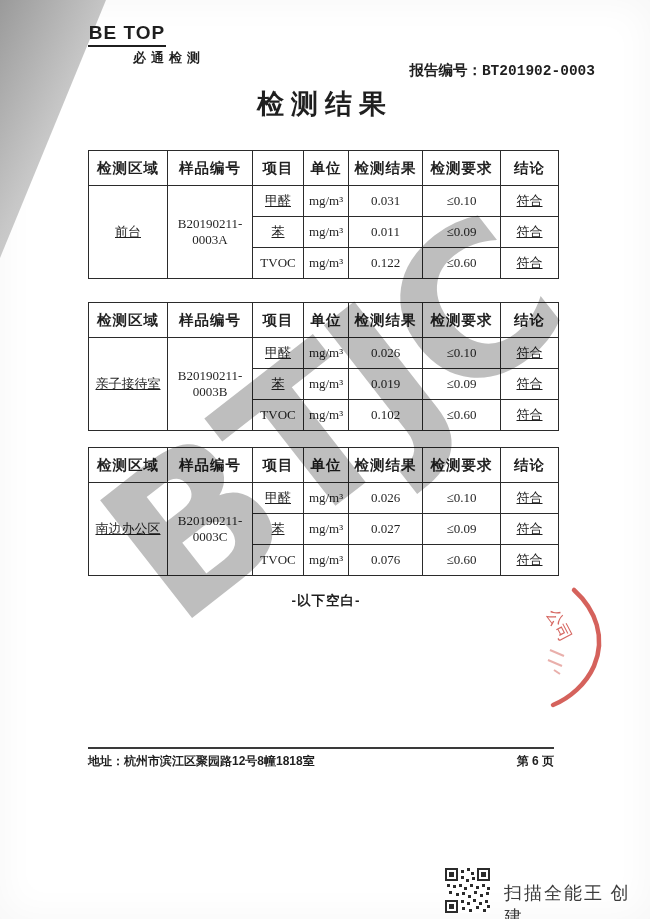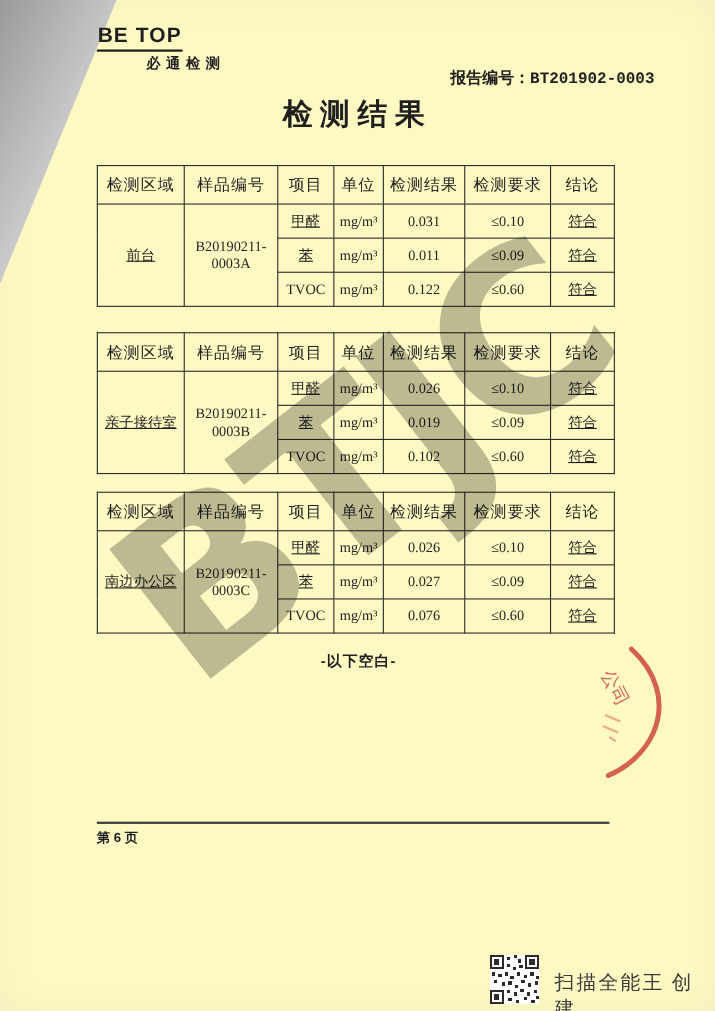--- a/index.html
+++ b/index.html
@@ -1,18 +1,18 @@
 <!DOCTYPE html>
 <html><head>
 <meta charset="utf-8">
 <style>
   html,body{margin:0;padding:0;background:#e8e8e8;}
   #page{
     position:relative;width:650px;height:919px;margin:0 auto;
-    background:#fef9c3;overflow:hidden;
+    background:#ffffff;overflow:hidden;
     font-family:"Liberation Sans",sans-serif;color:#1f1f1f;
     box-shadow:inset 0 0 40px rgba(0,0,0,0.04);
   }
   
   .corner-shade{
     position:absolute;left:0;top:0;width:120px;height:270px;
     background:linear-gradient(115deg,#9a9a9a 0%,#c7c7c7 45%,#dedede 75%,#eeeeee 100%);
     clip-path:polygon(0 0,106px 0,0 258px);
   }
   
@@ -34,21 +34,21 @@
   }
   
   table.result-table{
     position:absolute;left:88px;width:470px;border-collapse:collapse;table-layout:fixed;
     background:transparent;
   }
   .result-table th,.result-table td{
     border:1.6px solid #2b2b2b;text-align:center;vertical-align:middle;padding:0 2px;
     overflow:hidden;
   }
-  .result-table th{height:34px;font-size:14.5px;font-weight:normal;letter-spacing:1px;}
+  .result-table th{height:34px;font-size:14.5px;font-weight:bold;letter-spacing:1px;}
   .result-table td{height:30px;font-size:13px;font-family:Liberation Serif, serif;}
   .result-table td.cn{font-family:"Liberation Sans",sans-serif;font-size:13px;text-decoration:underline;}
   .result-table td.sample{font-size:13px;line-height:1.25;}
   .t1{top:150px;} .t2{top:302px;} .t3{top:447px;}
   .below-blank{position:absolute;left:1px;top:592px;width:650px;text-align:center;font-size:13.5px;font-weight:bold;letter-spacing:1px;}
   
   .stamp{position:absolute;left:520px;top:578px;width:130px;height:140px;pointer-events:none;}
   
   .footer-rule{position:absolute;left:88px;top:747px;width:466px;height:2px;background:#3a3a3a;}
   .footer-row1{position:absolute;left:88px;top:753px;width:466px;display:flex;justify-content:space-between;font-size:12px;font-weight:bold;}
@@ -223,20 +223,21 @@
   <div class="watermark">BTJC</div>
 
   <svg class="stamp" viewBox="0 0 130 140" xmlns="http://www.w3.org/2000/svg">
     <path d="M 54 12 C 76 32, 86 60, 74 88 C 66 106, 50 120, 33 127" fill="none" stroke="#c9362e" stroke-width="4.5" stroke-linecap="round" opacity="0.78"></path>
     <text x="22" y="42" font-size="17" fill="#c9362e" opacity="0.75" transform="rotate(62 30 42)" font-family="Liberation Sans, sans-serif">公司</text>
     <path d="M 30 72 L 44 78 M 28 82 L 42 88 M 34 92 L 40 96" stroke="#c9362e" stroke-width="2" opacity="0.4" fill="none"></path>
   </svg>
 
   <div class="footer-rule"></div>
   <div class="footer-row1">
+    <span>地址：杭州市滨江区聚园路12号8幢1818室</span>
     <span>第 6 页</span>
   </div>
 
   <svg class="qr" viewBox="0 0 45 45" shape-rendering="crispEdges" xmlns="http://www.w3.org/2000/svg">
     <rect width="45" height="45" fill="#ffffff"></rect>
     <g fill="#2b2b2b">
       <rect x="0" y="0" width="13" height="13"></rect>
         <rect x="2" y="2" width="9" height="9" fill="#fff"></rect>
         <rect x="4" y="4" width="5" height="5"></rect>
       <rect x="32" y="0" width="13" height="13"></rect>

